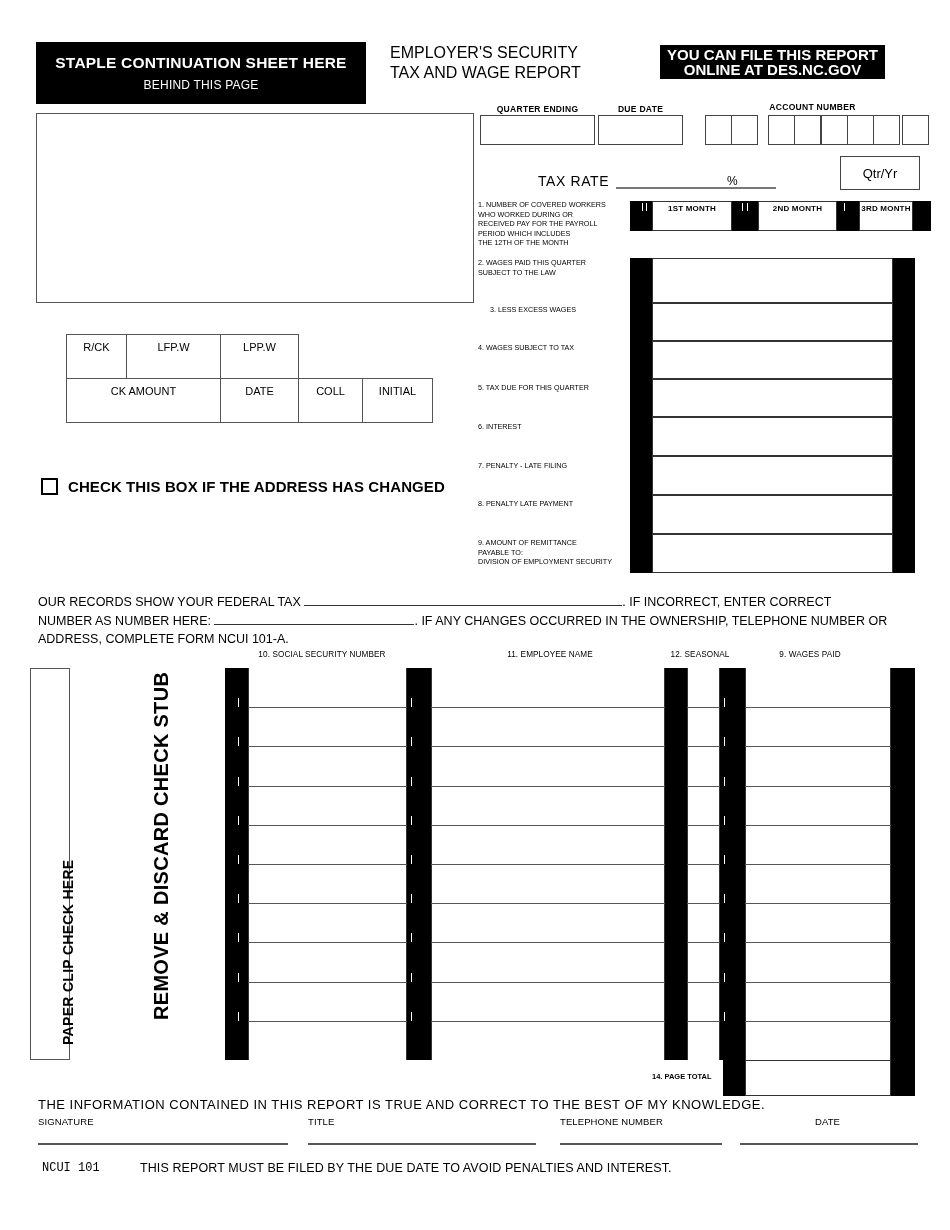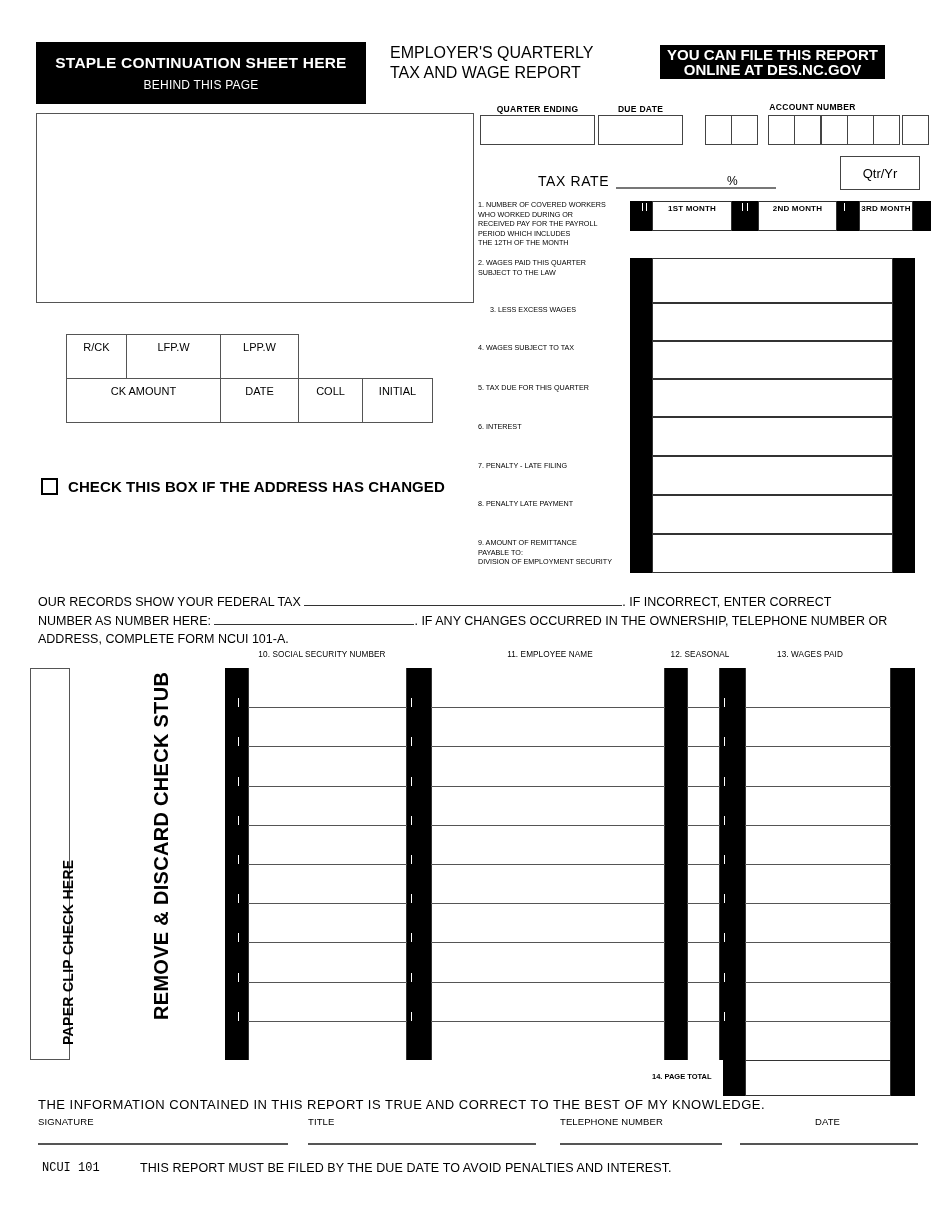--- a/index.html
+++ b/index.html
@@ -122,21 +122,21 @@
 <body>
 
 <div class="page">
 
   <div class="abs staple-box">
     <div class="staple-l1">STAPLE CONTINUATION SHEET HERE</div>
     <div class="staple-l2">BEHIND THIS PAGE</div>
   </div>
 
   <div class="abs form-title">
-    <div>EMPLOYER'S QUARTERLY</div>
+    <div>EMPLOYER'S SECURITY</div>
     <div>TAX AND WAGE REPORT</div>
   </div>
 
   <div class="abs online-box">
     <div>YOU CAN FILE THIS REPORT</div>
     <div>ONLINE AT DES.NC.GOV</div>
   </div>
 
   <div class="abs addr-box"></div>
 
@@ -281,21 +281,21 @@
     <br>
     <span>NUMBER AS  NUMBER HERE:</span>
     <span class="ul-line" style="width:200px"></span><span>. IF ANY CHANGES OCCURRED IN THE OWNERSHIP, TELEPHONE NUMBER OR</span>
     <br>
     <span>ADDRESS, COMPLETE FORM NCUI 101-A.</span>
   </div>
 
   <div class="abs emp-hdr" style="left:232px;width:180px">10.  SOCIAL SECURITY NUMBER</div>
   <div class="abs emp-hdr" style="left:470px;width:160px">11. EMPLOYEE NAME</div>
   <div class="abs emp-hdr" style="left:655px;width:90px">12. SEASONAL</div>
-  <div class="abs emp-hdr" style="left:750px;width:120px">13. WAGES PAID</div>
+  <div class="abs emp-hdr" style="left:750px;width:120px">9. WAGES PAID</div>
 
   <div class="abs emp-wrap" id="emp-wrap">
       <div class="colblk" style="left: 0px; width: 23px;"></div>
       <div class="colblk" style="left: 182px; width: 24px;"></div>
       <div class="colblk" style="left: 440px; width: 22px;"></div>
       <div class="colblk" style="left: 495px; width: 25px;"></div>
       <div class="colblk" style="left: 666px; width: 24px;"></div>
       <div class="colbox" style="left: 23px; width: 159px;"></div>
       <div class="colbox" style="left: 206px; width: 234px;"></div>
       <div class="colbox" style="left: 462px; width: 33px;"></div>

